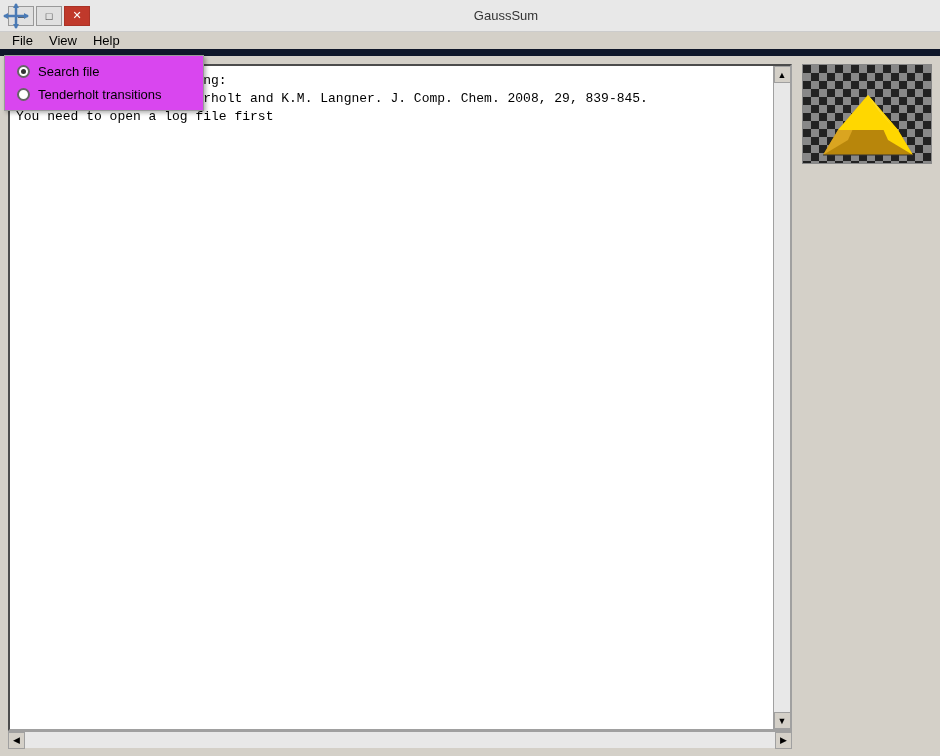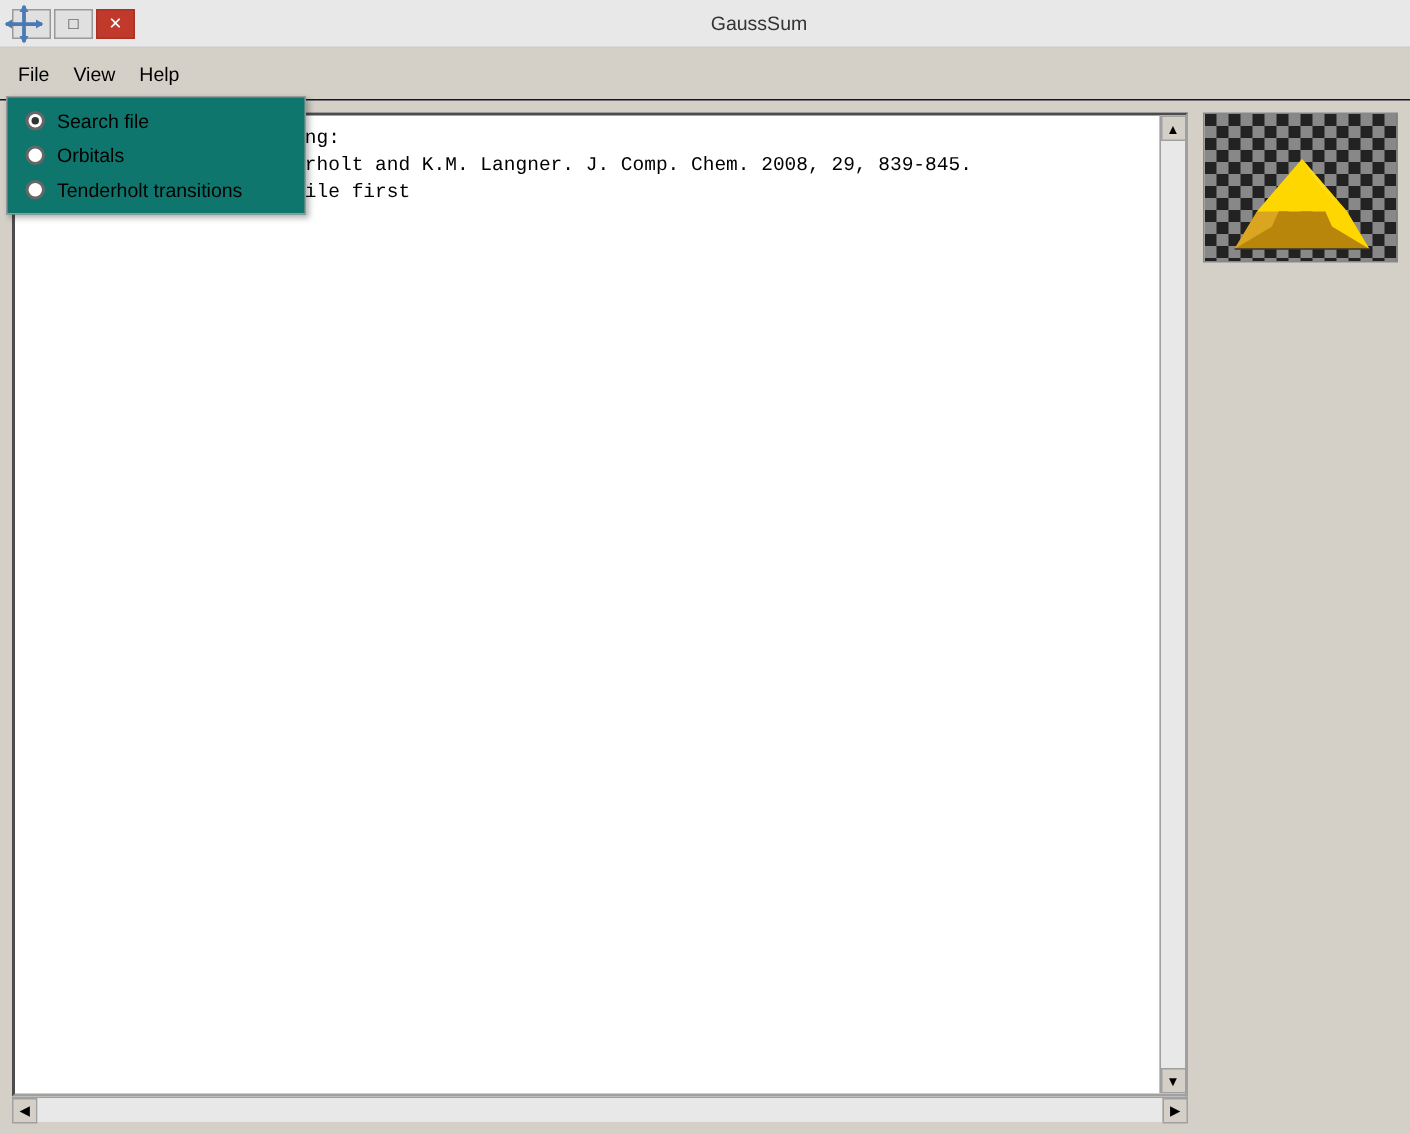--- a/index.html
+++ b/index.html
@@ -59,43 +59,43 @@
     .main-window {
       width: 100%;
       height: calc(100% - 32px);
       background: #d4d0c8;
       display: flex;
       flex-direction: column;
     }
 
     
     .menu-bar {
-      height: 35px;
+      height: 24px;
       background: #d4d0c8;
       display: flex;
       align-items: center;
       padding: 0 4px;
-      border-bottom: 1px solid #0f172a;
+      border-bottom: 7px solid #0f172a;
       position: relative;
       z-index: 100;
     }
     .menu-item {
       padding: 2px 8px;
       font-size: 13px;
       color: #000;
       cursor: pointer;
       position: relative;
     }
 
     
     .dropdown-menu {
       position: absolute;
       top: 24px;
       left: 0;
-      background: #0f766e;
+      background: #d946ef;
       border: 1px solid #999;
       box-shadow: 2px 2px 4px rgba(0,0,0,0.3);
       min-width: 200px;
       z-index: 200;
       padding: 4px 0;
     }
     .dropdown-item {
       display: flex;
       align-items: center;
       padding: 4px 12px;
@@ -249,24 +249,20 @@
     <div class="menu-item" style="position:relative;">
       <span>File</span>
       
       <div class="dropdown-menu">
         <div class="dropdown-item">
           <div class="radio-circle selected"></div>
           <span>Search file</span>
         </div>
         <div class="dropdown-item">
           <div class="radio-circle"></div>
-          <span>Orbitals</span>
-        </div>
-        <div class="dropdown-item">
-          <div class="radio-circle"></div>
           <span>Tenderholt transitions</span>
         </div>
       </div>
     </div>
     <div class="menu-item">
       <span>View</span>
     </div>
     <div class="menu-item">
       <span>Help</span>
     </div>

